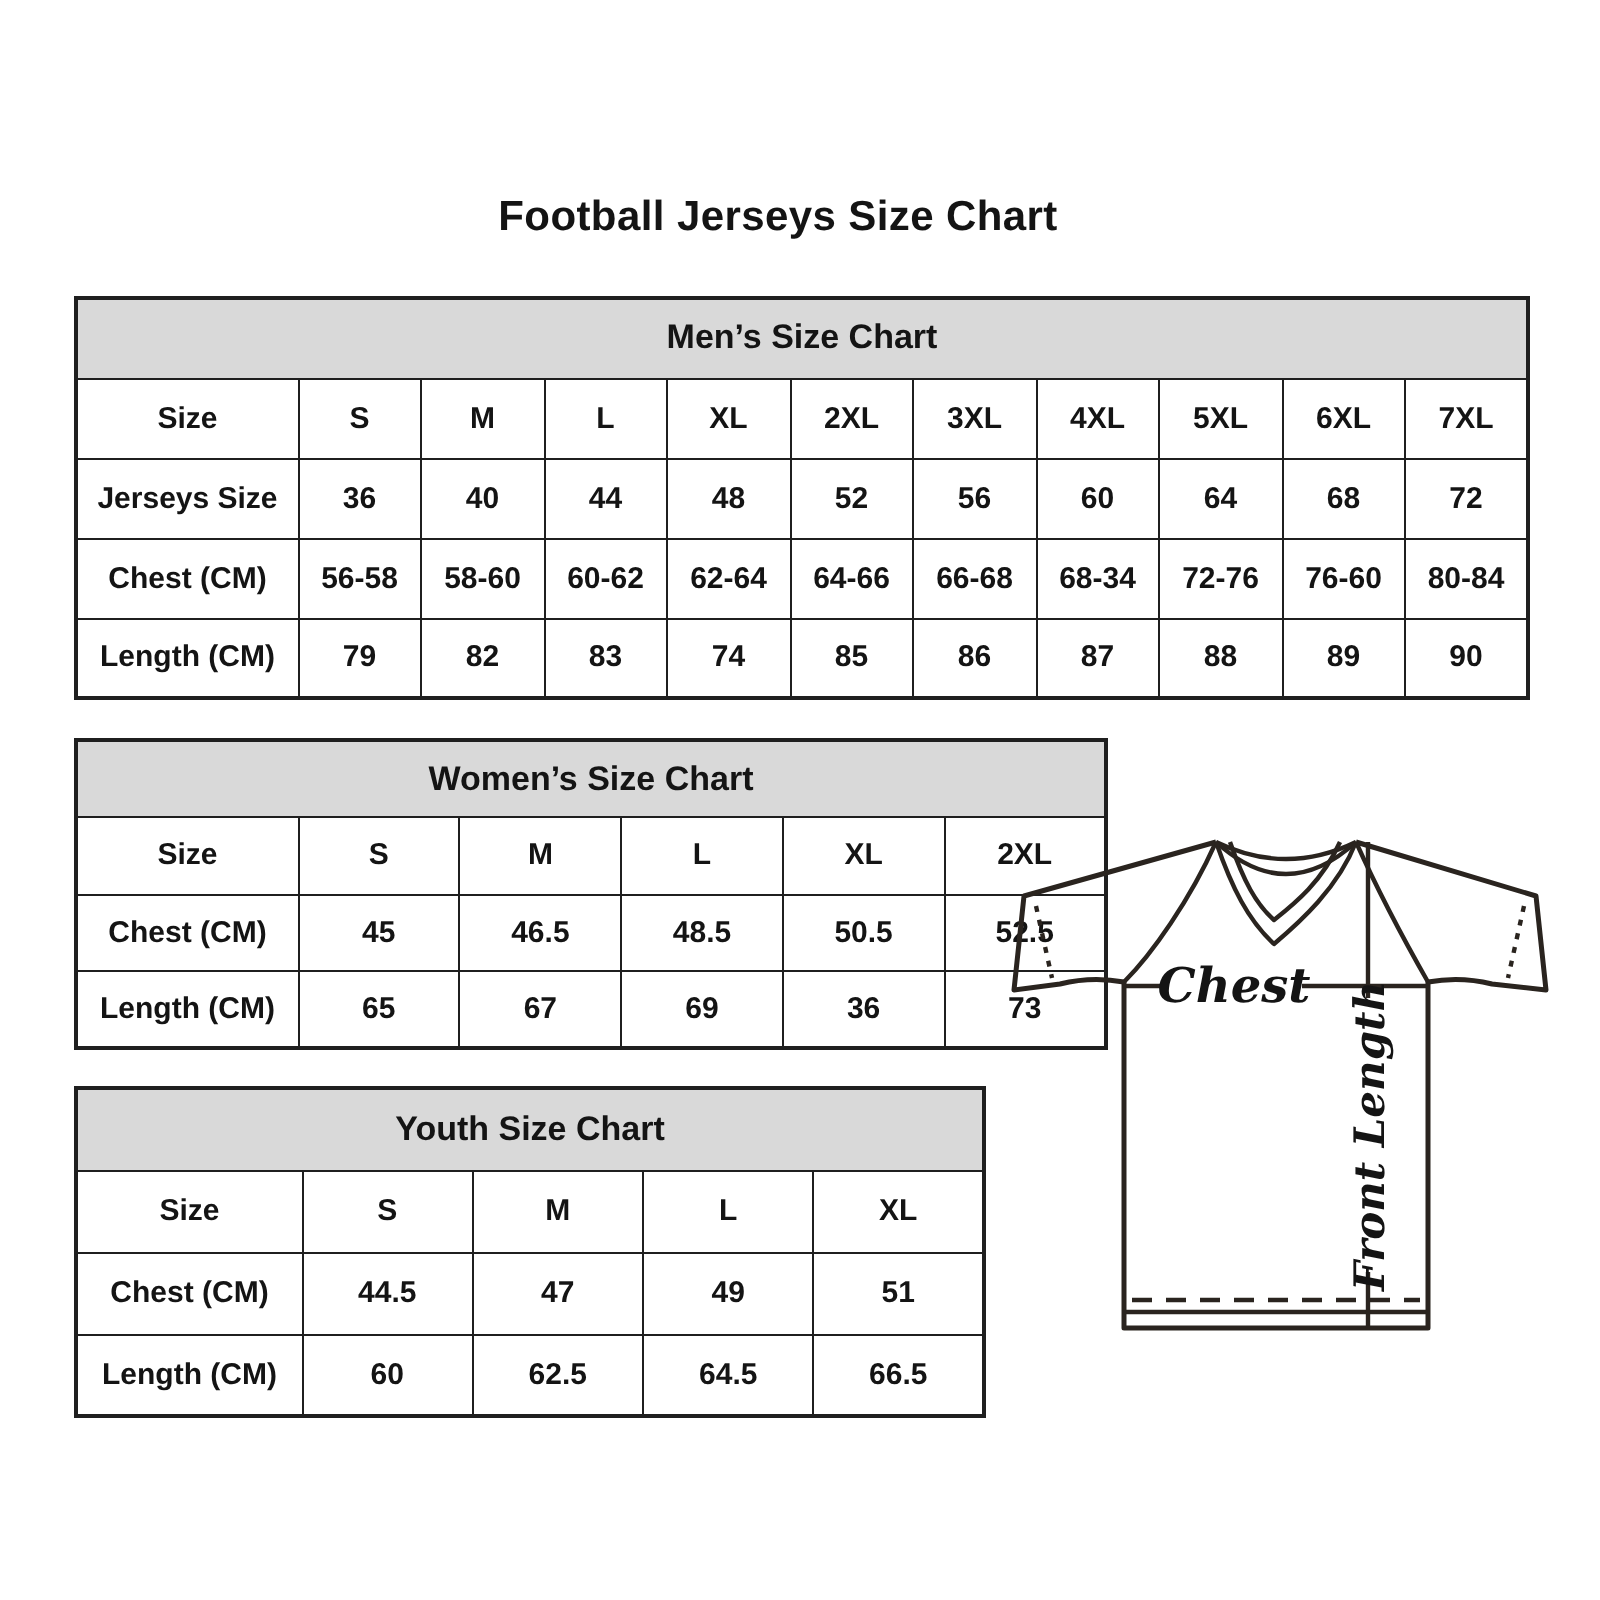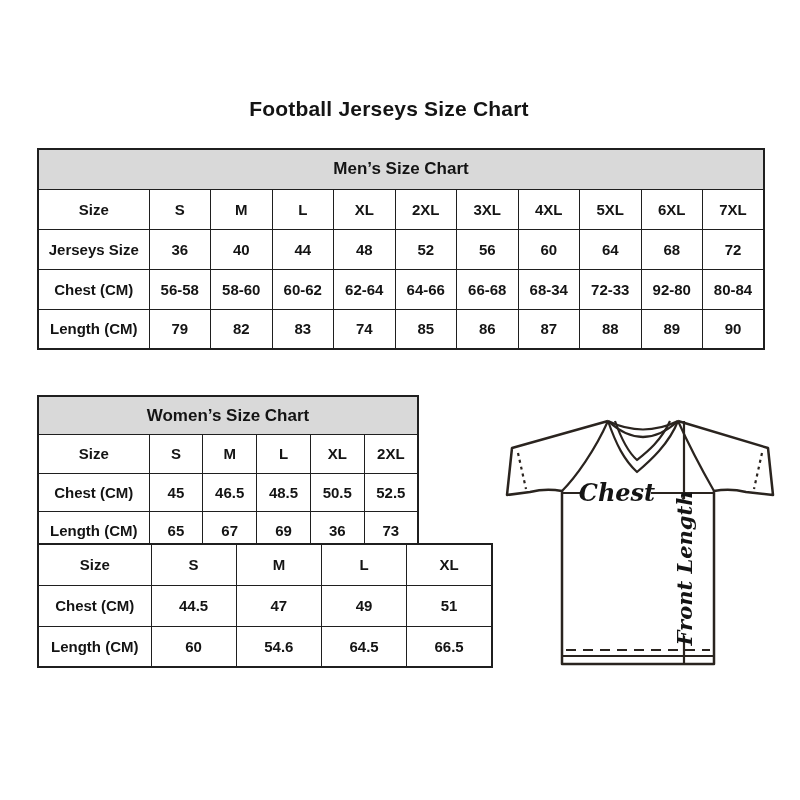--- a/index.html
+++ b/index.html
@@ -46,21 +46,21 @@
     overflow:hidden;
     white-space:nowrap;
   }
   table.size-table td.title-cell{
     background:var(--header-bg);
     font-size:17px;
   }
   col.label-col{width:111px;}
   table.mens  {left:37px; top:148px; width:728px;}
   table.mens tr{height:40px;}
-  table.womens{left:37px; top:369px; width:382px;margin-top:26px;}
+  table.womens{left:37px; top:369px; width:517px;}
   table.womens tr{height:38.5px;}
   table.youth {left:37px; top:543px; width:456px;}
   table.youth tr{height:41px;}
   table.youth col.label-col{width:113px;}
 
   .jersey{
     position:absolute;
     left:500px;top:398px;
     width:280px;height:287px;
   }
@@ -133,22 +133,22 @@
         </tr>
         <tr>
           <td>Chest (CM)</td>
           <td>56-58</td>
           <td>58-60</td>
           <td>60-62</td>
           <td>62-64</td>
           <td>64-66</td>
           <td>66-68</td>
           <td>68-34</td>
-          <td>72-33</td>
-          <td>92-80</td>
+          <td>72-76</td>
+          <td>76-60</td>
           <td>80-84</td>
         </tr>
         <tr>
           <td>Length (CM)</td>
           <td>79</td>
           <td>82</td>
           <td>83</td>
           <td>74</td>
           <td>85</td>
           <td>86</td>
@@ -203,37 +203,40 @@
   <table class="size-table youth">
       <colgroup>
         <col class="label-col">
         <col>
         <col>
         <col>
         <col>
       </colgroup>
       <tbody>
         <tr>
+          <td colspan="5" class="title-cell">Youth Size Chart</td>
+        </tr>
+        <tr>
           <td>Size</td>
           <td>S</td>
           <td>M</td>
           <td>L</td>
           <td>XL</td>
         </tr>
         <tr>
           <td>Chest (CM)</td>
           <td>44.5</td>
           <td>47</td>
           <td>49</td>
           <td>51</td>
         </tr>
         <tr>
           <td>Length (CM)</td>
           <td>60</td>
-          <td>54.6</td>
+          <td>62.5</td>
           <td>64.5</td>
           <td>66.5</td>
         </tr>
       </tbody>
     </table>
 
   <svg class="jersey" viewBox="0 0 280 287" xmlns="http://www.w3.org/2000/svg">
 
     <path class="outline" d="M108,23 L12,50 L7,97 L30,94 Q46,90 62,93 L62,266 L214,266 L214,93 Q230,90 246,94 L273,97 L268,50 L178,23"></path>
 

